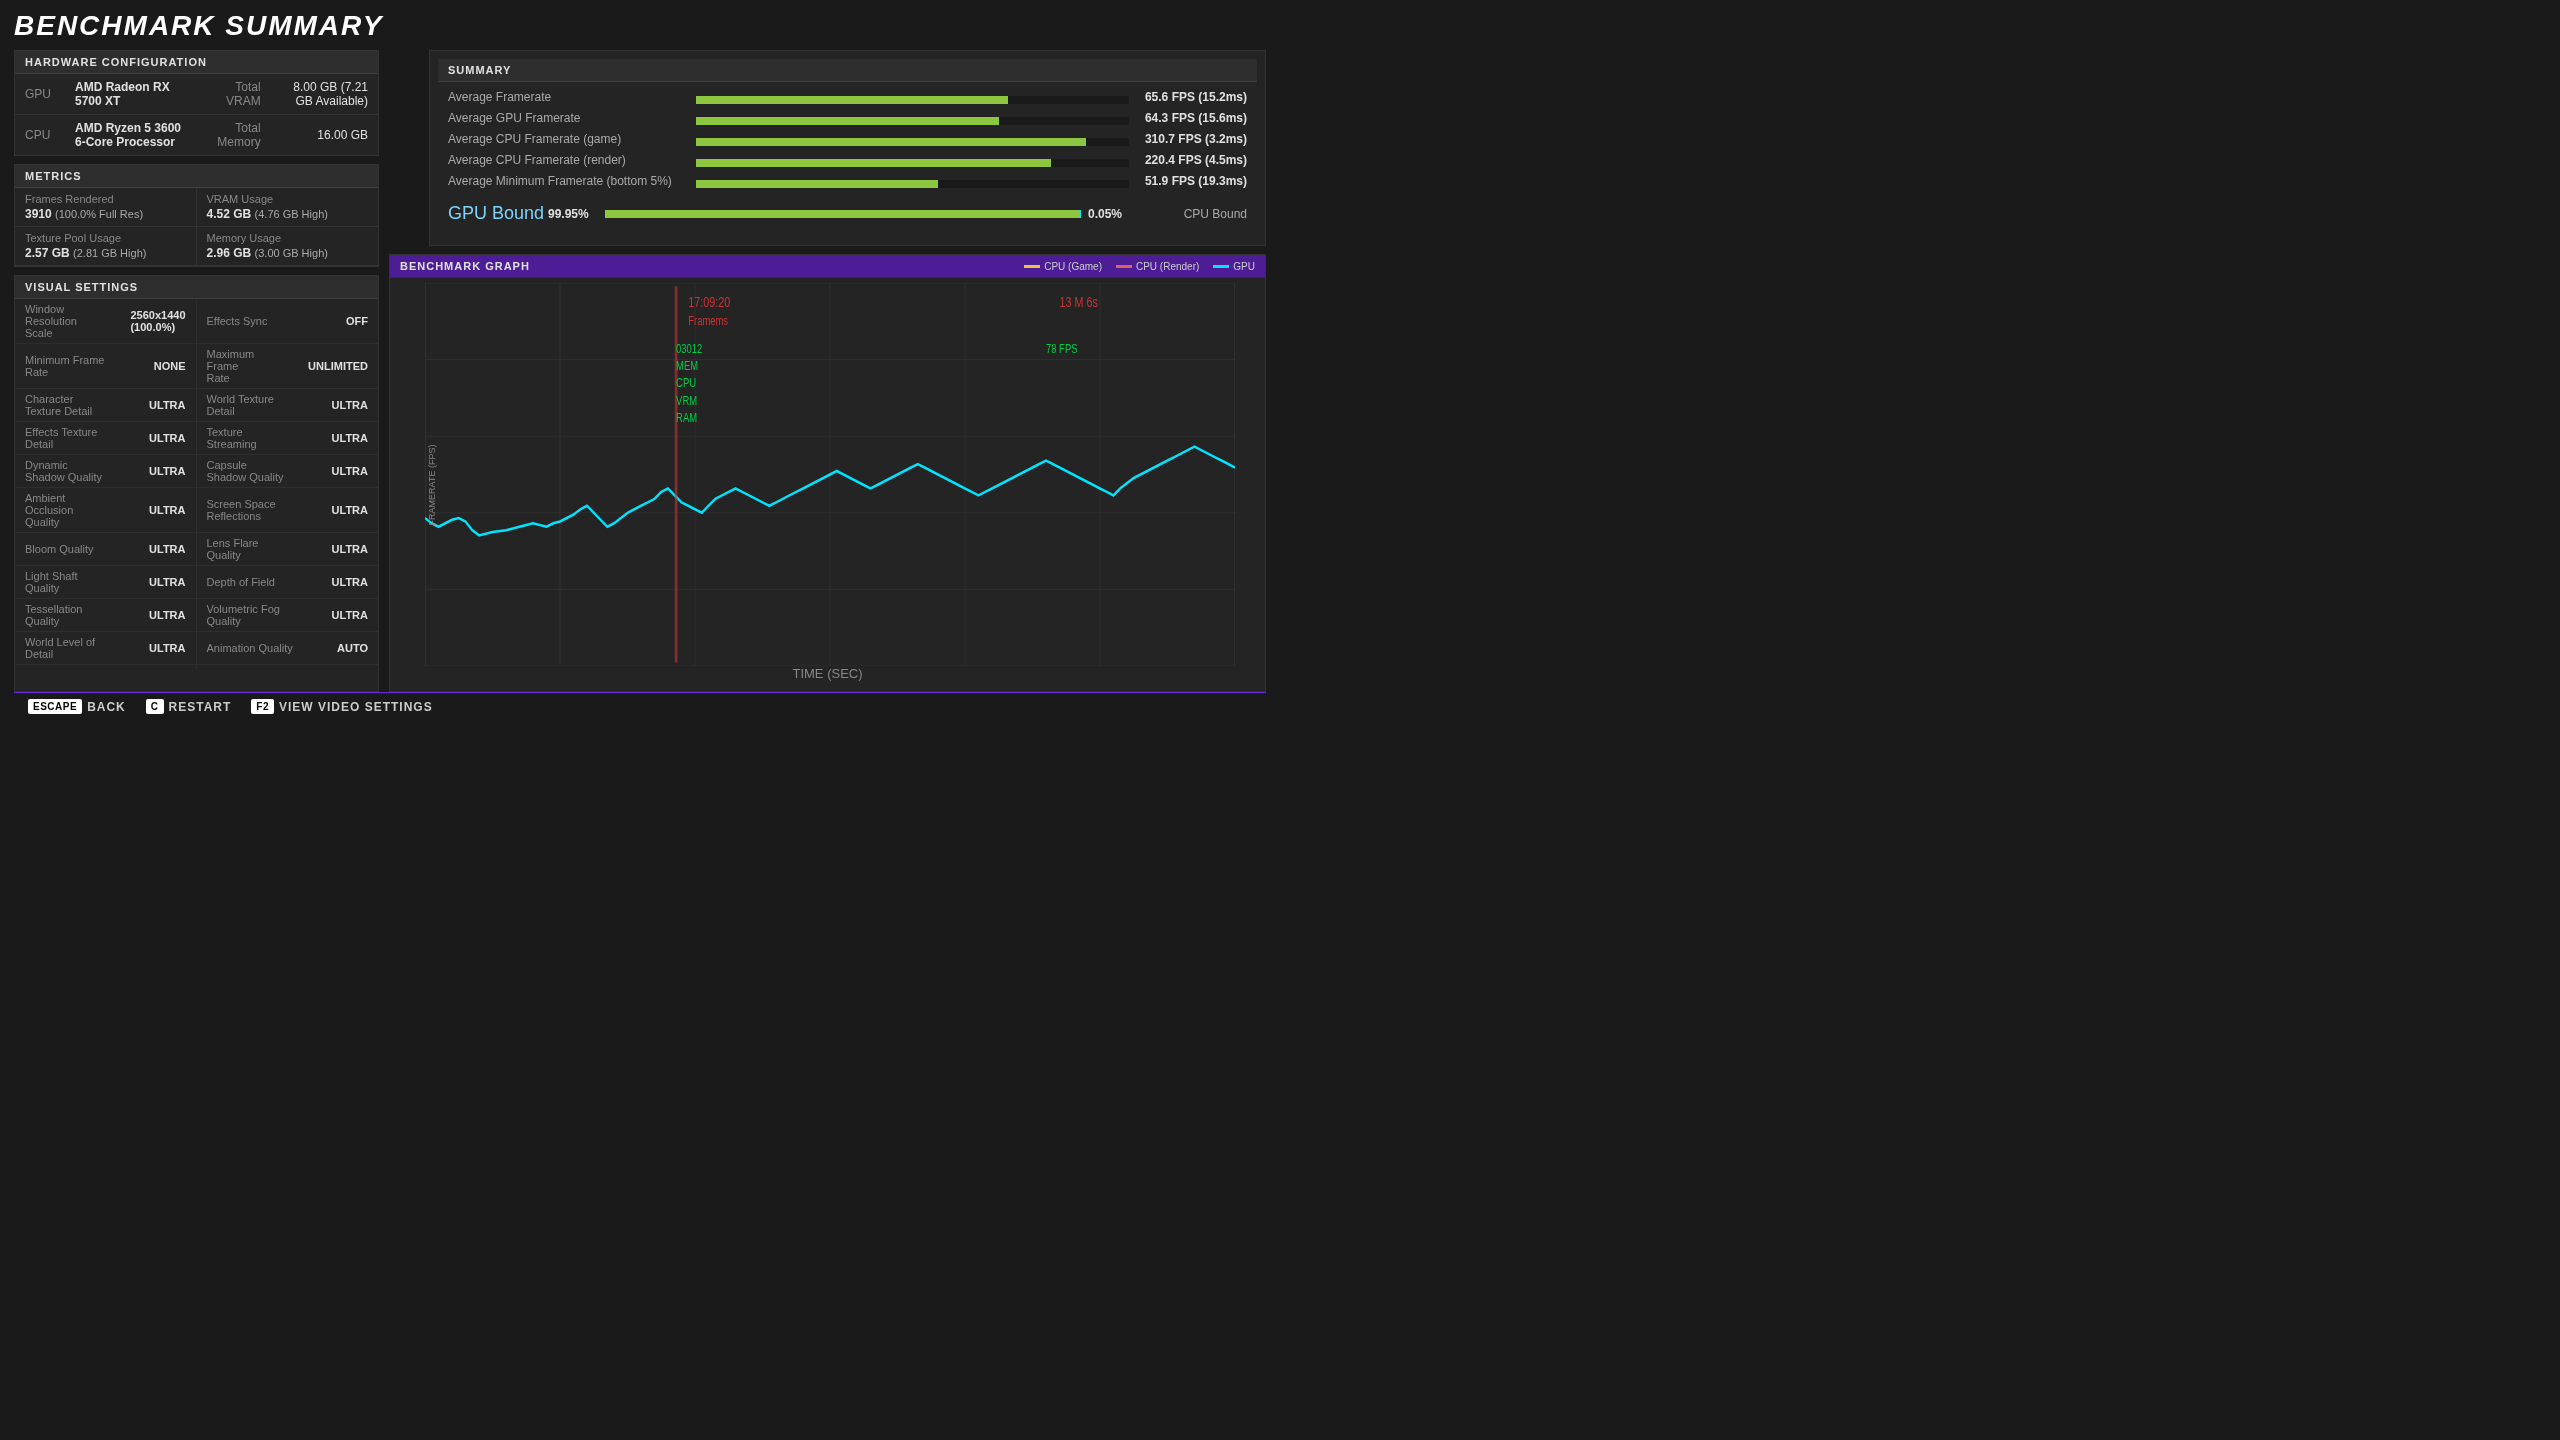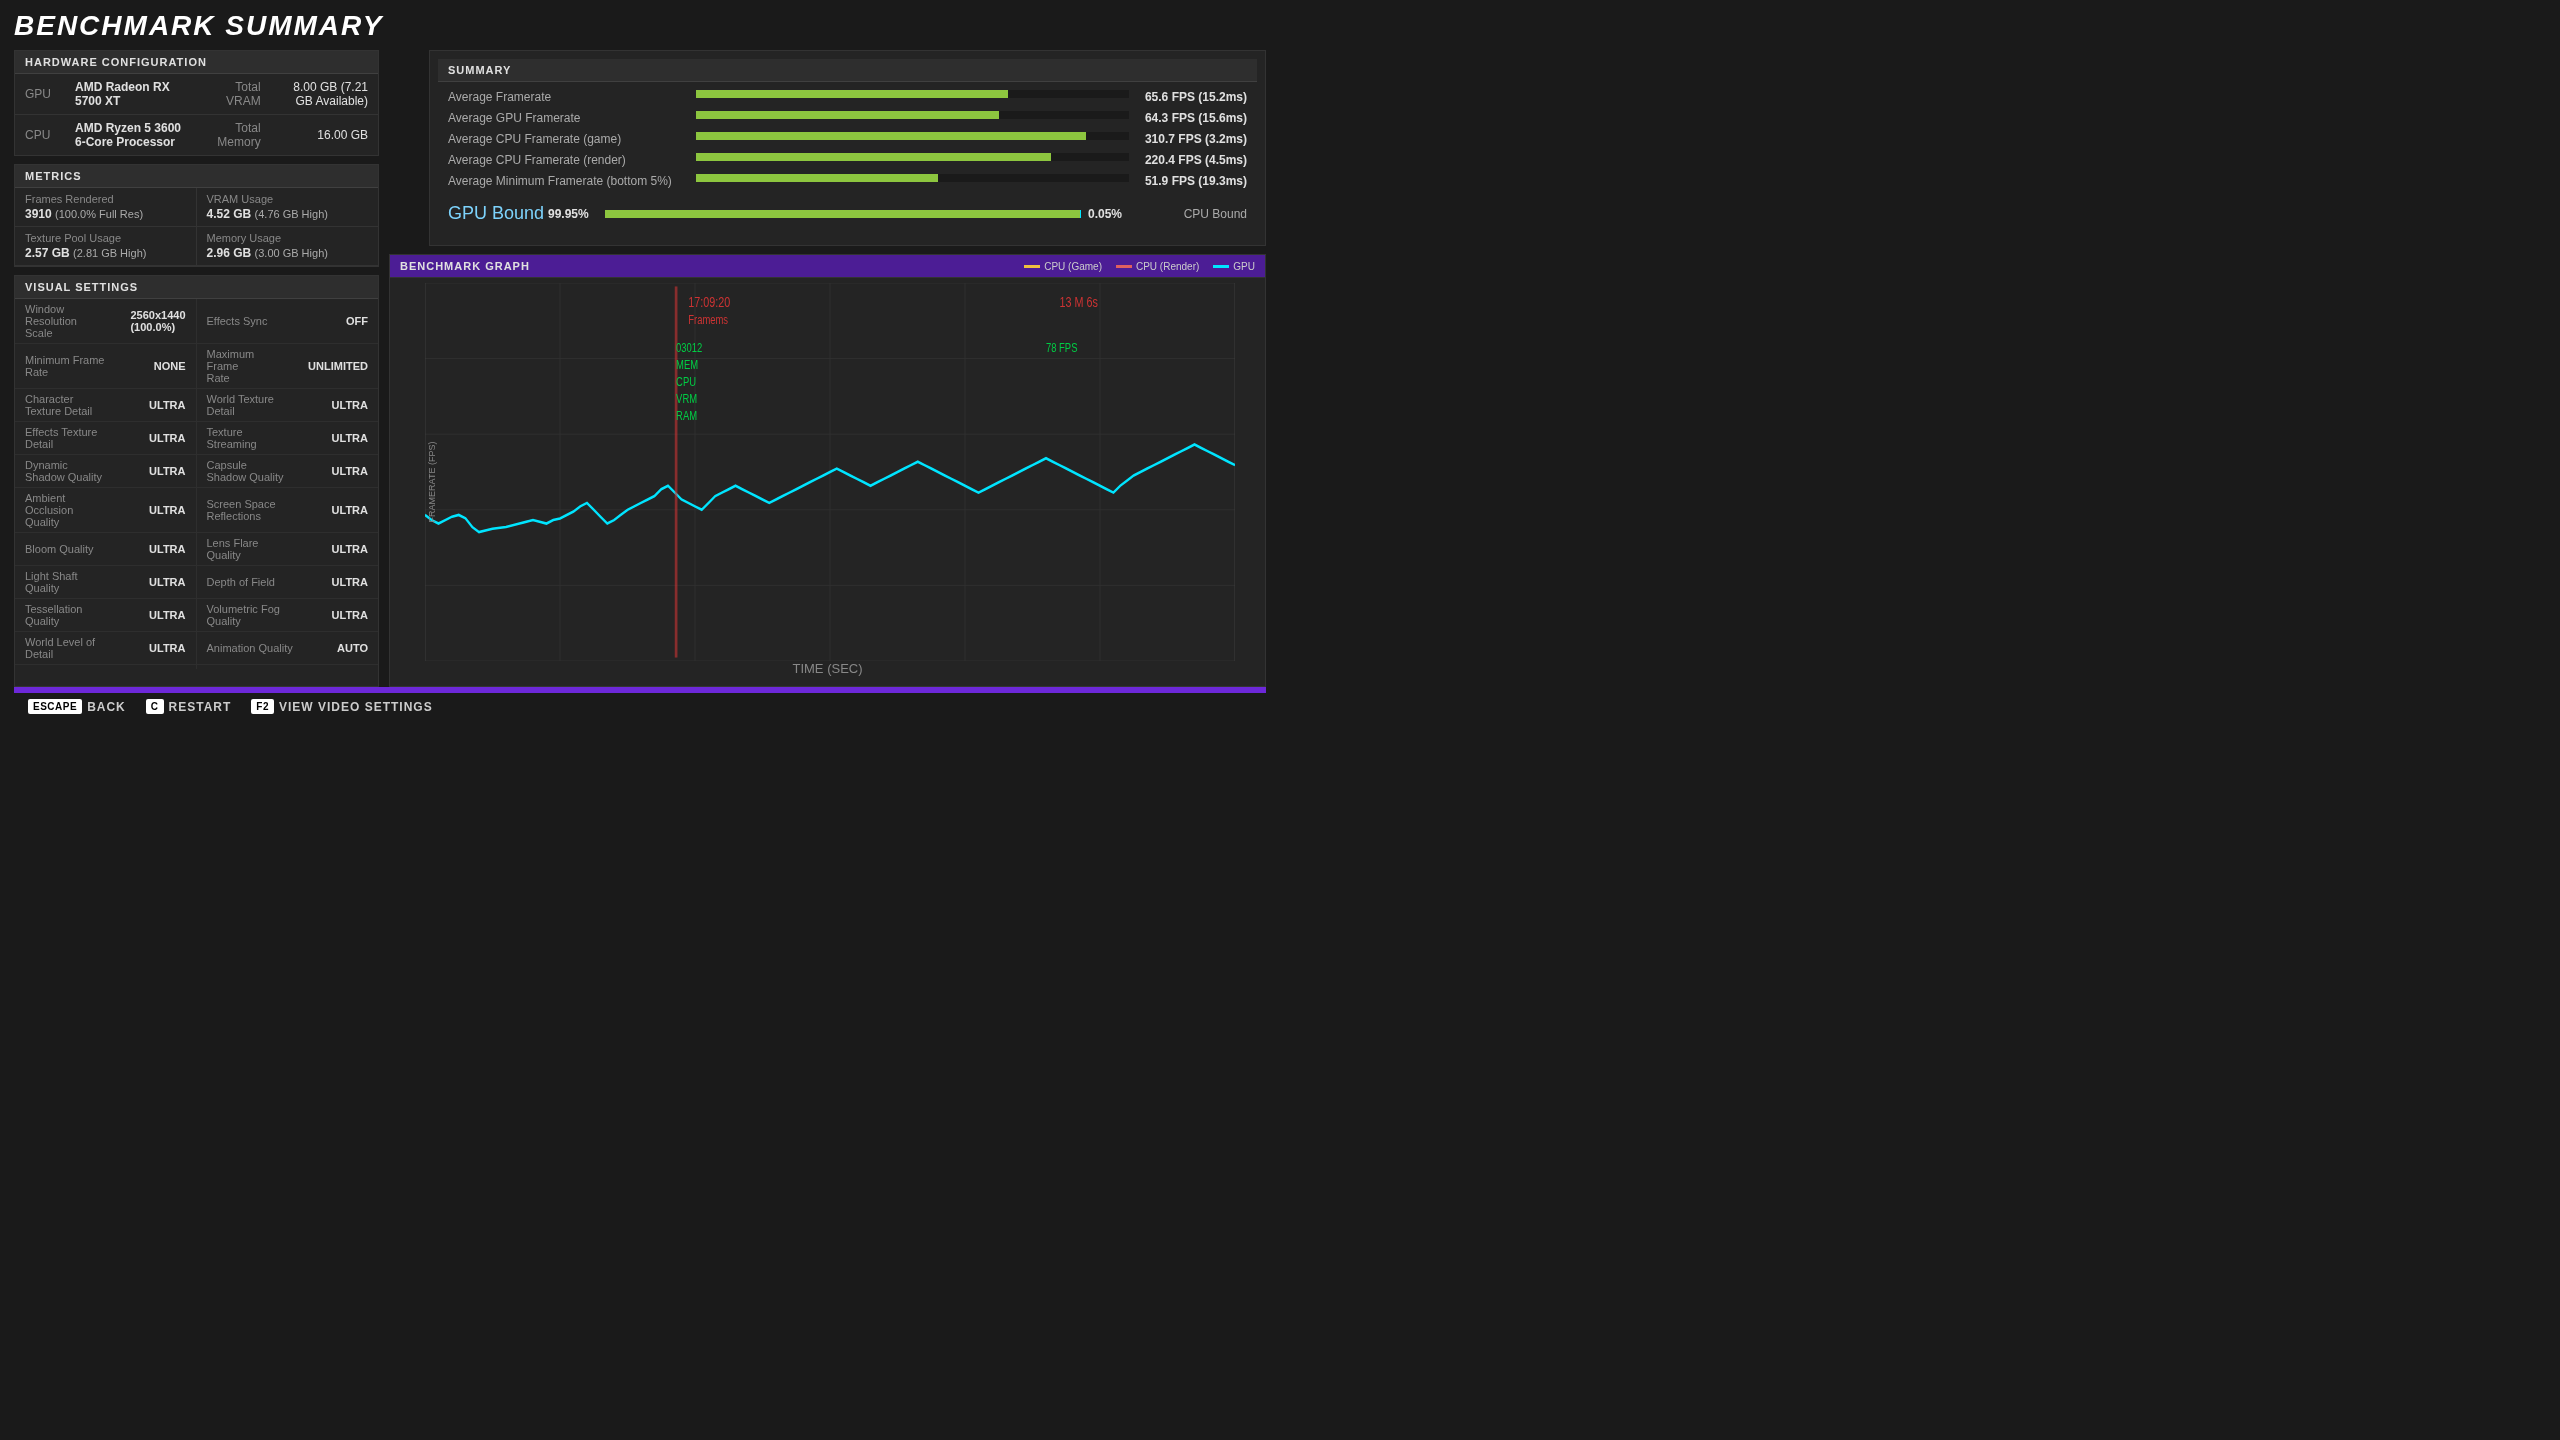--- a/index.html
+++ b/index.html
@@ -142,21 +142,21 @@
     }
     
     .summary-section {
       background: #242424;
       border: 1px solid #333;
       padding: 8px;
       margin-left: 40px;
     }
     .stat-row {
       display: flex;
-      align-items: flex-start;
+      align-items: flex-end;
       margin-bottom: 7px;
     }
     .stat-label {
       color: #aaa;
       font-size: 12px;
       min-width: 240px;
     }
     .stat-bar-container {
       flex: 1;
       height: 8px;
@@ -279,21 +279,21 @@
       position: absolute;
       bottom: 10px;
       left: 50%;
       transform: translateX(-50%);
       font-size: 13px;
       color: #888;
     }
     
     .bottom-bar {
       background: #1a1a1a;
-      border-top: 6px solid #6d28d9;
+      border-top: 1px solid #6d28d9;
       padding: 6px 14px;
       display: flex;
       gap: 20px;
       align-items: center;
     }
     .key-binding {
       display: flex;
       align-items: center;
       gap: 5px;
     }

